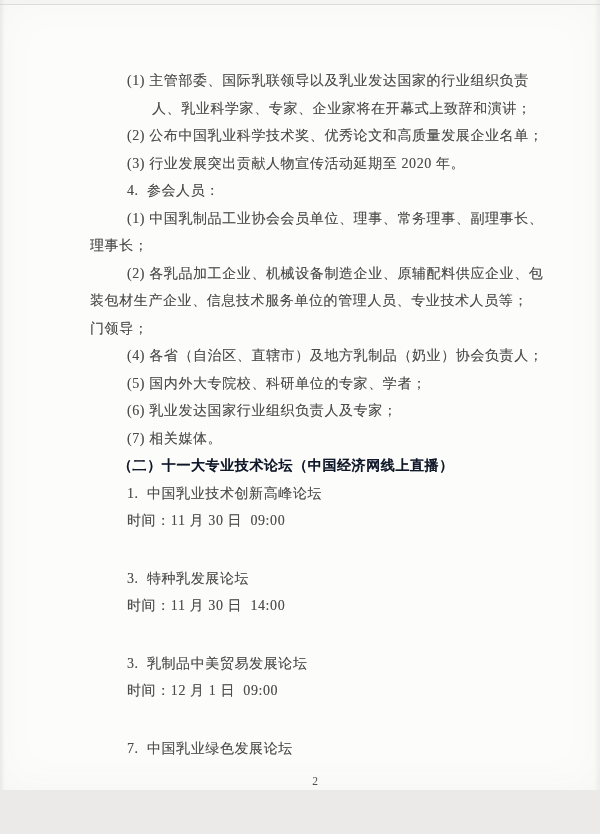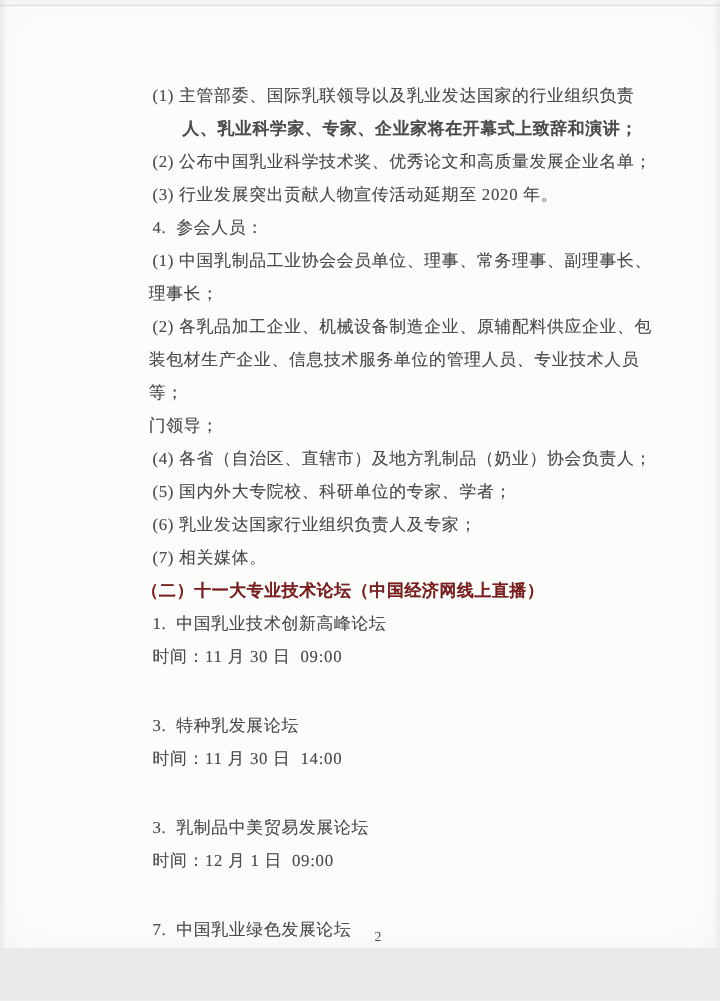--- a/index.html
+++ b/index.html
@@ -40,26 +40,26 @@
   .line {
     margin: 0;
     font-size: 14px;
     line-height: 27.5px;
     letter-spacing: 0.6px;
     color: #4c4c4a;
     white-space: pre-wrap;
     text-shadow: 0 0 0.4px rgba(76,76,74,0.45);
   }
   .line.indent  { padding-left: 37px; }
-  .line.hang    { padding-left: 62px; font-weight: bold; }
-  .line.flush   { padding-left: 0; margin-left: 34px; }
+  .line.hang    { padding-left: 62px; }
+  .line.flush   { padding-left: 0; }
   .line.heading {
     padding-left: 28px;
     font-weight: bold;
-    color: #7f1d1d;
+    color: #0f172a;
     text-shadow: 0 0 0.5px rgba(62,62,60,0.6);
   }
   .line.spacer  { height: 30px; }
   .page-num {
     position: absolute;
     top: 775px; left: 90px;
     width: 450px;
     text-align: center;
     font-size: 11.5px;
     letter-spacing: 0;

